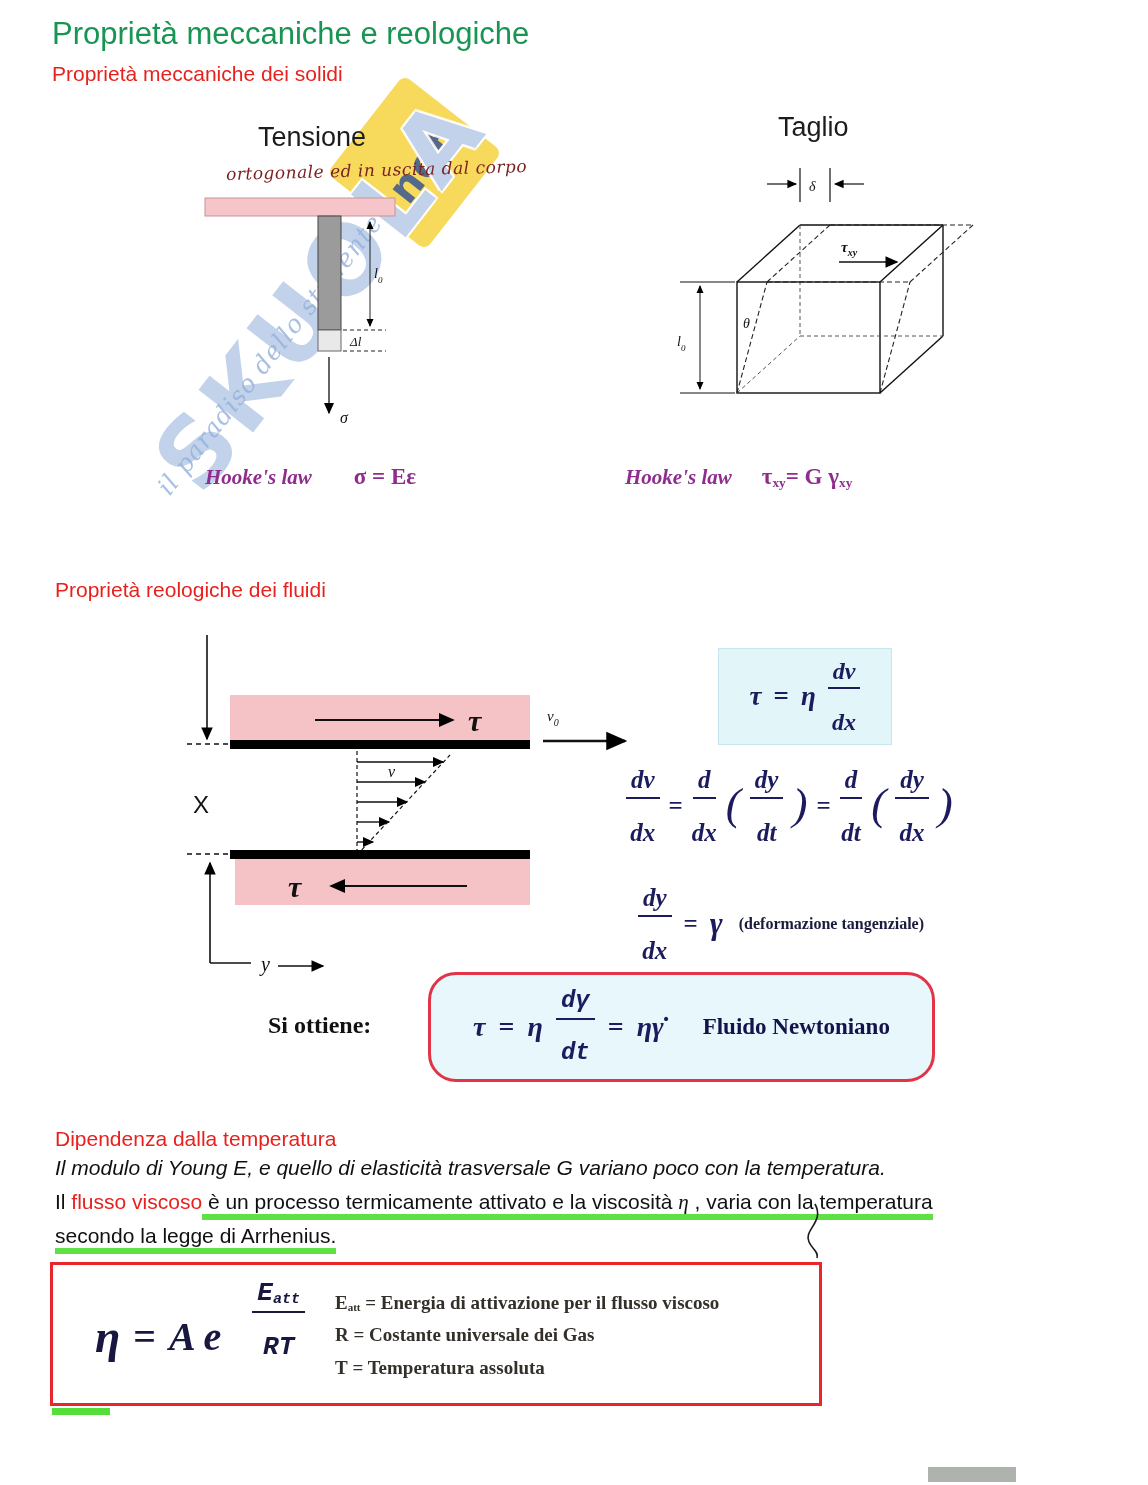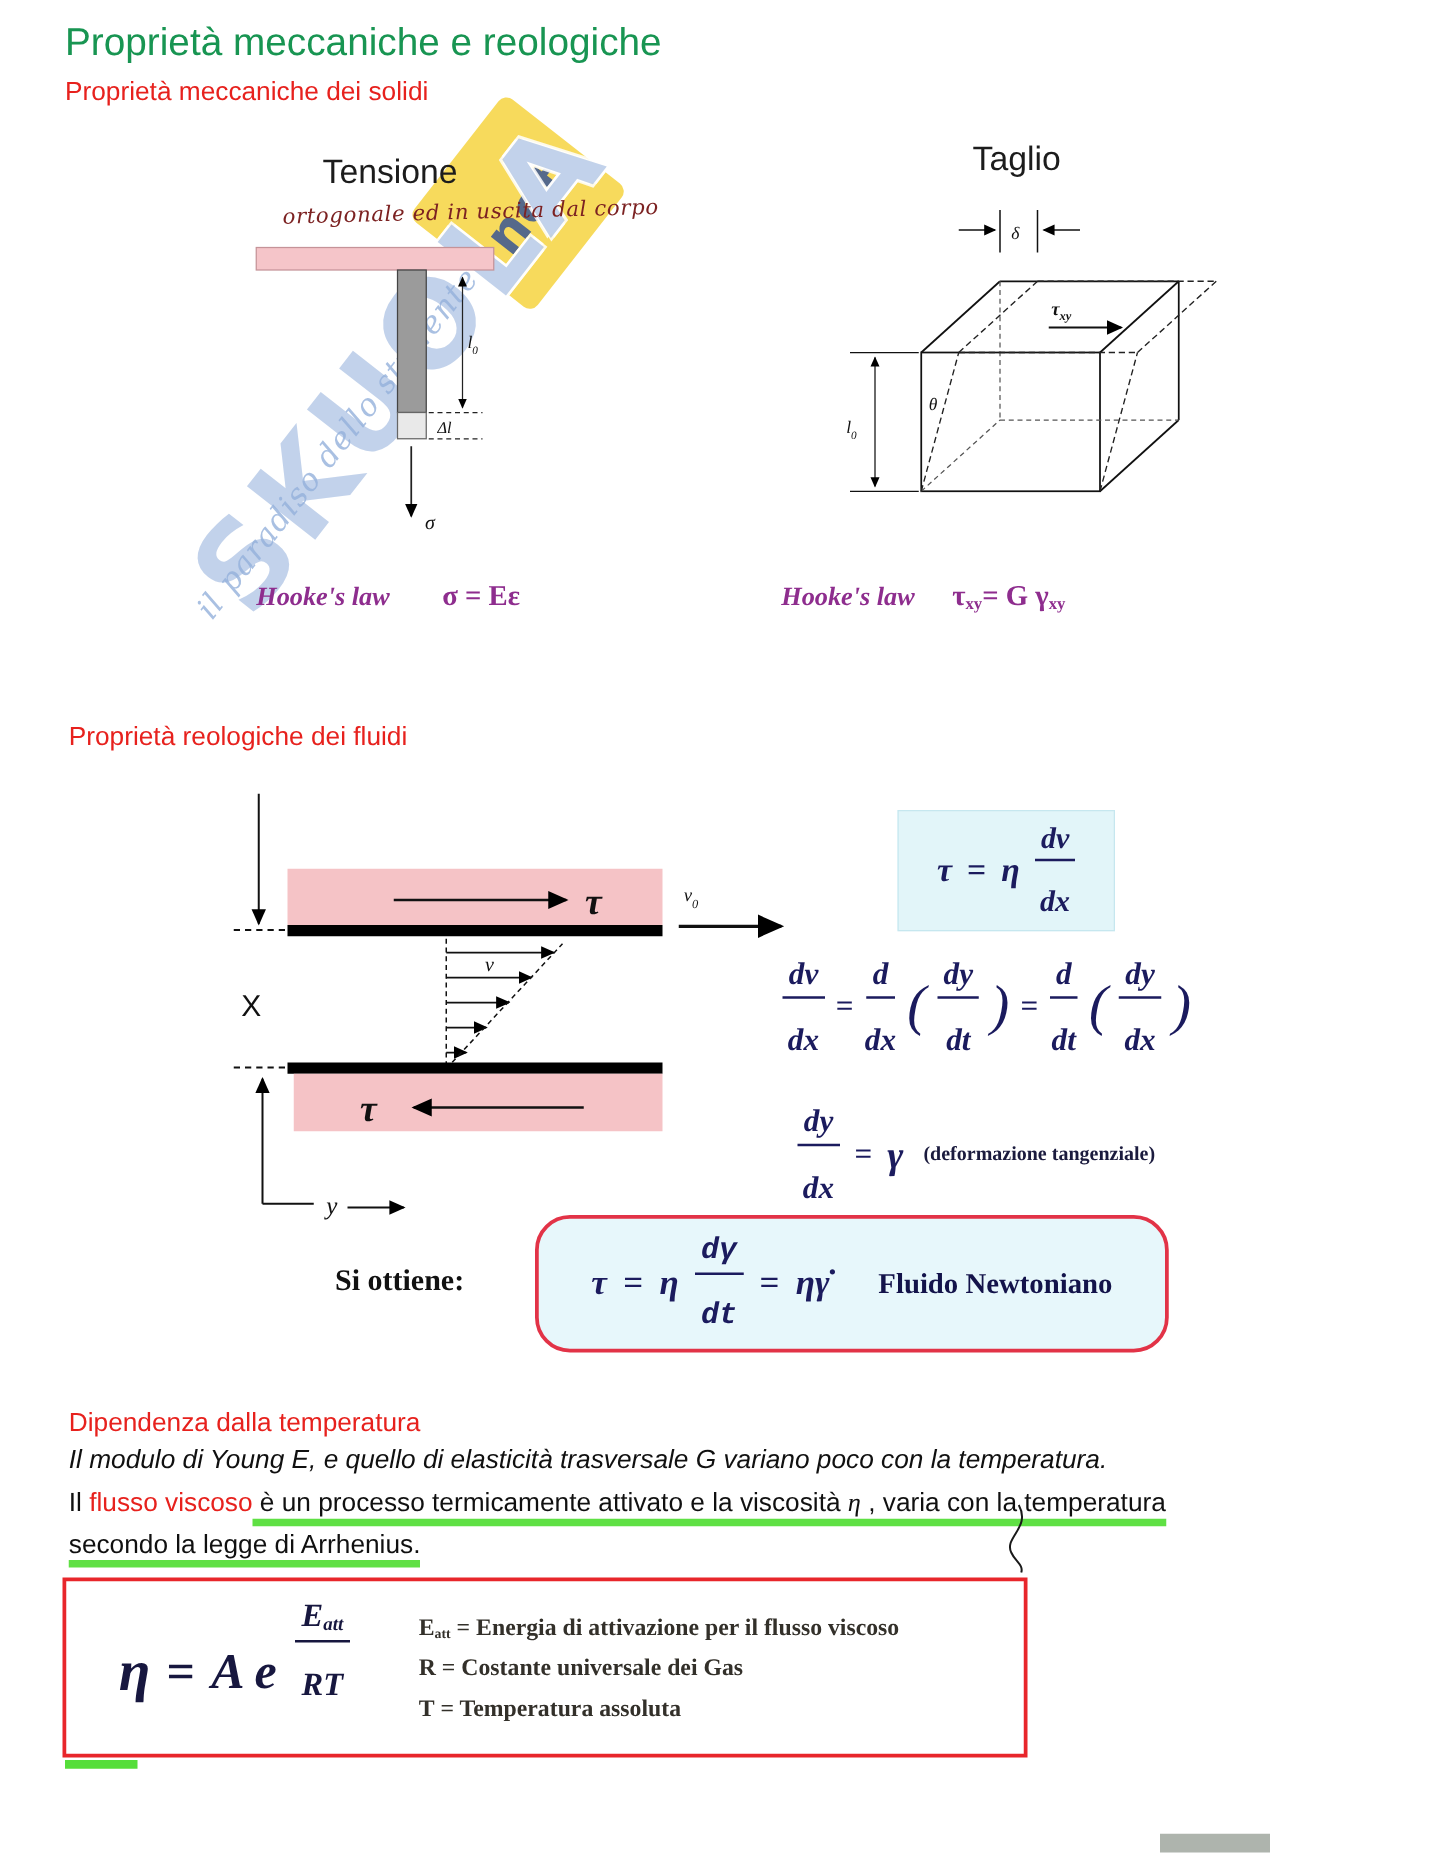--- a/index.html
+++ b/index.html
@@ -60,21 +60,21 @@
   .p3 { top:1224px; }
   .red-inline { color:#e7211d; }
   .hl { border-bottom:6px solid rgba(86,222,58,.95); padding-bottom:1px; }
   .eta-inline { font-family:"Liberation Serif", serif; font-style:italic; }
 
   .arr-box { left:50px; top:1262px; width:772px; height:144px; border:3px solid #e8262b; background:#fff; }
   .arr-formula { position:absolute; left:42px; top:30px; display:flex; align-items:center; gap:13px;
                  font-family:"Liberation Serif", serif; font-style:italic; font-weight:bold;
                  color:#17173f; font-size:40px; }
   .a-eta { font-size:46px; }
-  .a-exp { font-size:26px; transform:translateY(-16px); margin-left:2px; }
+  .a-exp { font-size:26px; transform:translateY(-16px); margin-left:18px;font-family:Liberation Mono, monospace; }
   .arr-legend { position:absolute; left:282px; top:24px; font-family:"Liberation Serif", serif;
                 font-weight:bold; font-size:19px; color:#33302a; line-height:28px; }
   .side-note { left:845px; top:1249px; width:266px; font-size:22.5px; line-height:31px; color:#101010; }
   .green-stub { left:52px; top:1408px; width:58px; height:7px; background:#55de3a; }
   .smudge { left:928px; top:1467px; width:88px; height:15px; background:#aeb4ad; }
 
   
   .sv-math { font-family:"Liberation Serif", serif; font-style:italic; fill:#111; }
   .sv-plain { font-family:"Liberation Sans", sans-serif; fill:#111; }
 

